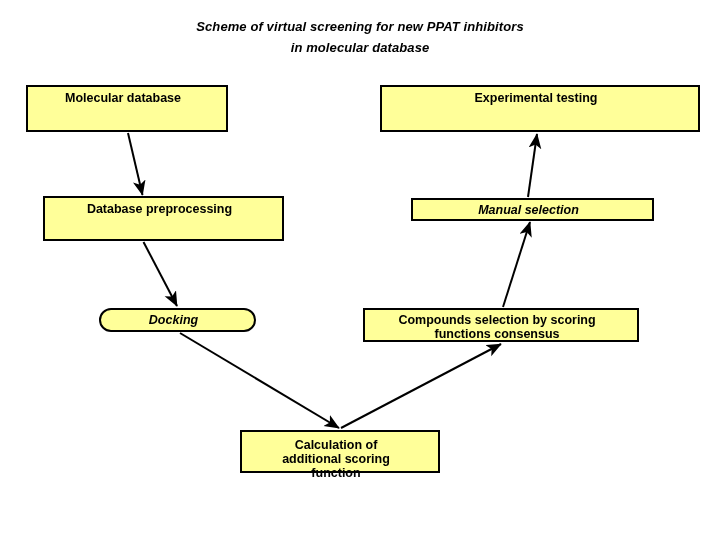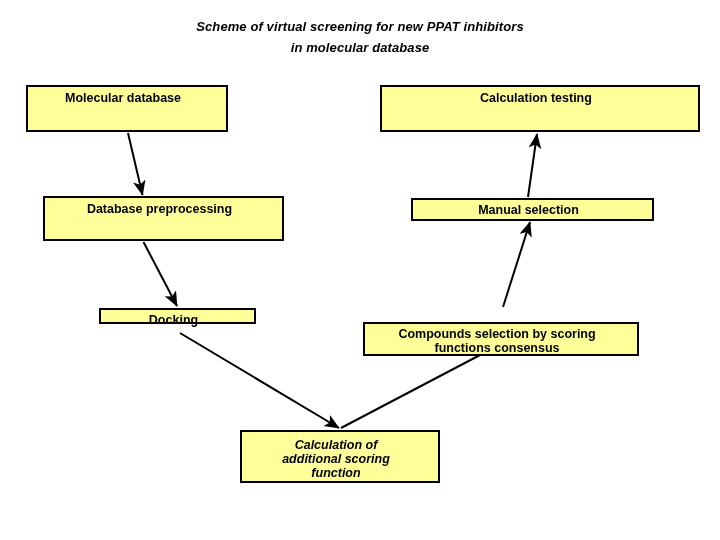--- a/index.html
+++ b/index.html
@@ -63,25 +63,25 @@
     padding-top: 4px;
     padding-left: 2px;
     padding-right: 10px;
   }
 
   
   #node-molecular-database { left: 26px;  top: 85px;  width: 202px; height: 47px; }
   #node-experimental-testing { left: 380px; top: 85px;  width: 320px; height: 47px; }
   #node-database-preprocessing { left: 43px;  top: 196px; width: 241px; height: 45px; }
   #node-manual-selection  { left: 411px; top: 198px; width: 243px; height: 23px; }
-  #node-docking           { left: 99px;  top: 308px; width: 157px; height: 16px; }
-  #node-compounds-selection { left: 363px; top: 322px; width: 276px; height: 34px; }
-  #node-calculation       { left: 240px; top: 430px; width: 200px; height: 53px; font-style: italic; }
+  #node-docking           { left: 99px;  top: 308px; width: 157px; height: 24px; border-radius: 12px; }
+  #node-compounds-selection { left: 363px; top: 308px; width: 276px; height: 34px; }
+  #node-calculation       { left: 240px; top: 430px; width: 200px; height: 43px; }
 
-  #node-docking, #node-manual-selection { padding-top: 3px; }
+  #node-docking, #node-manual-selection { padding-top: 3px; font-style: italic; }
   #node-compounds-selection { padding-top: 3px; }
   #node-calculation { padding-top: 6px; }
 </style>
 </head>
 <body>
 
 <div id="canvas">
 
   <div class="title">Scheme of virtual screening for new PPAT inhibitors
 in molecular database</div>
@@ -101,21 +101,21 @@
 
     <line x1="341" y1="428" x2="501" y2="344" stroke="#000000" stroke-width="2" marker-end="url(#ah)"></line>
 
     <line x1="503" y1="307" x2="530" y2="222" stroke="#000000" stroke-width="2" marker-end="url(#ah)"></line>
 
     <line x1="528" y1="197" x2="537" y2="134" stroke="#000000" stroke-width="2" marker-end="url(#ah)"></line>
   </svg>
 
   <div class="node" id="node-molecular-database">Molecular database</div>
 
-  <div class="node" id="node-experimental-testing">Calculation testing</div>
+  <div class="node" id="node-experimental-testing">Experimental testing</div>
 
   <div class="node" id="node-database-preprocessing">Database preprocessing</div>
 
   <div class="node" id="node-manual-selection">Manual selection</div>
 
   <div class="node" id="node-docking">Docking</div>
 
   <div class="node" id="node-compounds-selection">Compounds selection by scoring
 functions consensus</div>
 

